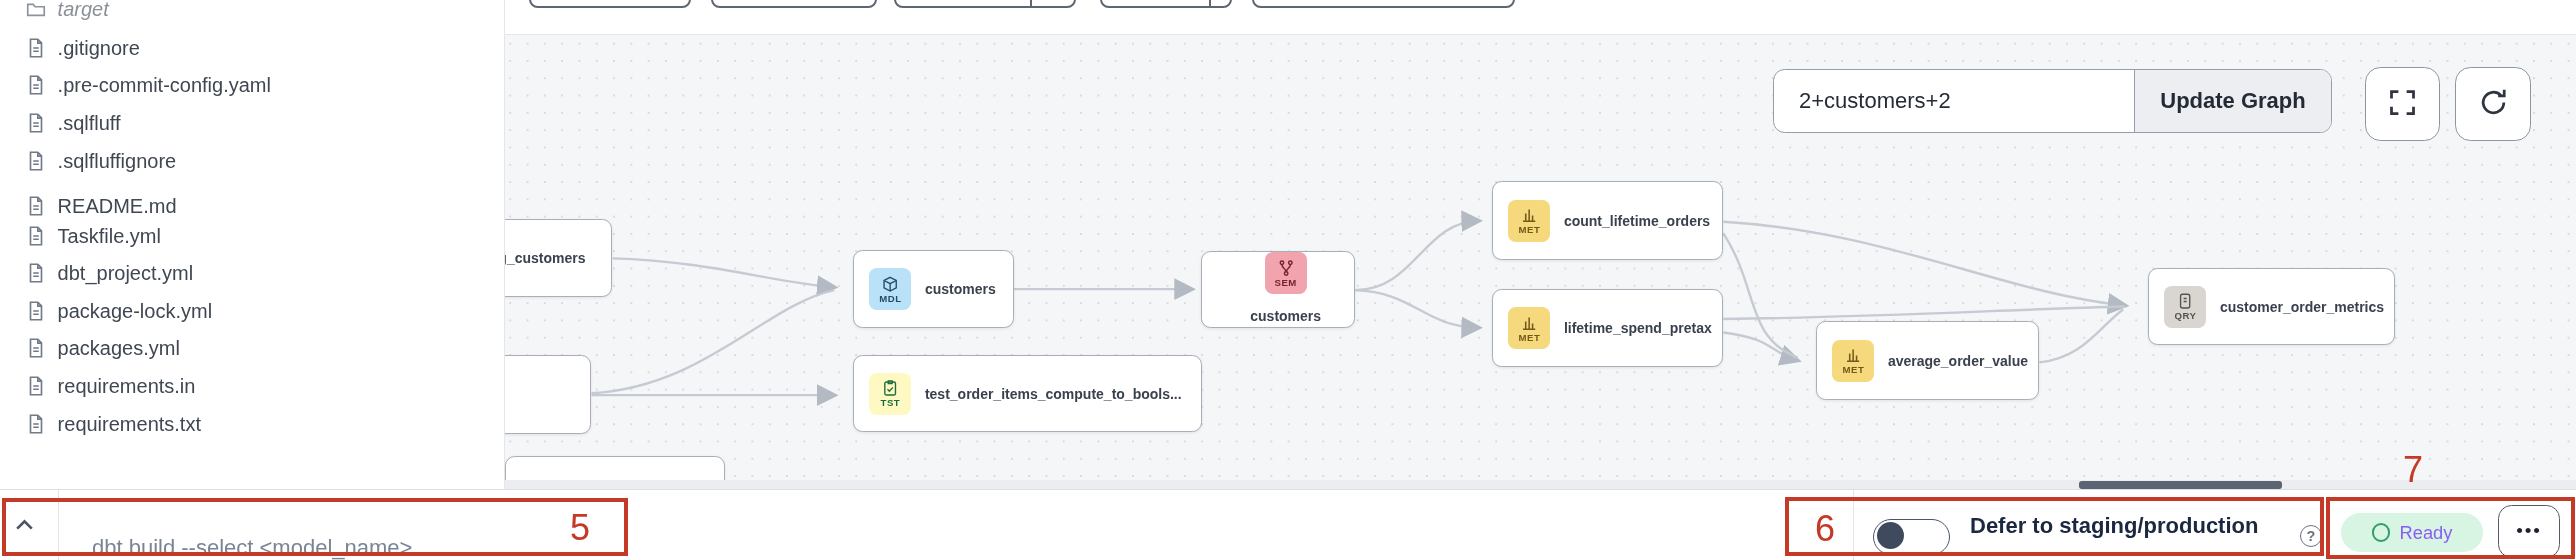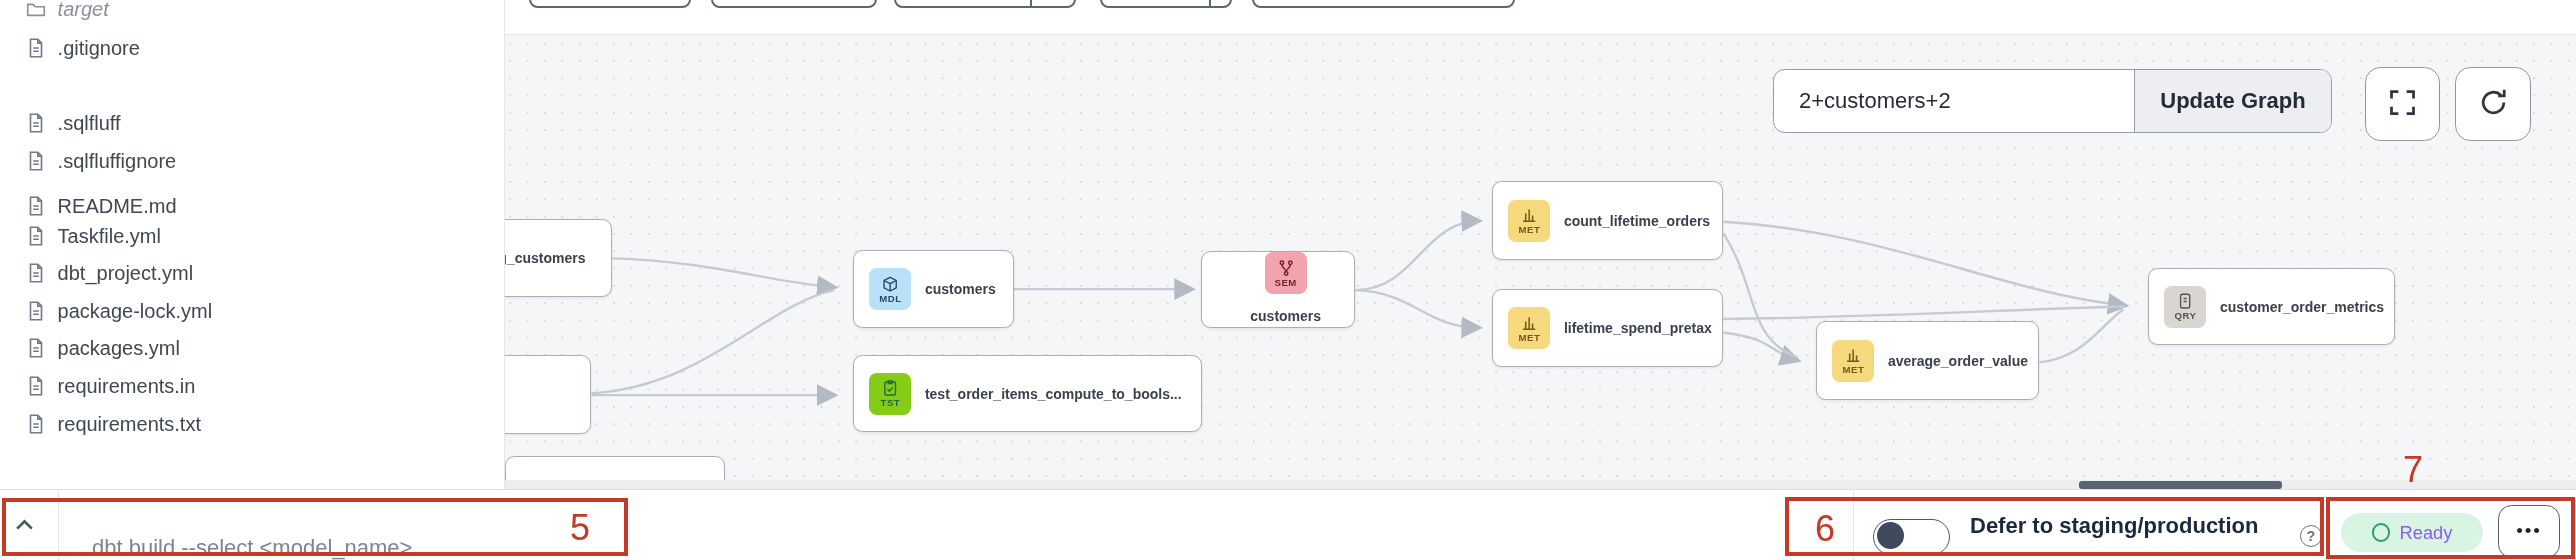--- a/index.html
+++ b/index.html
@@ -142,21 +142,21 @@
         <div class="node-icon" style="background: rgb(185, 226, 249); color: rgb(39, 73, 107);">
           <svg viewBox="0 0 24 24" fill="none" stroke="currentColor" stroke-width="1.8">
             <path d="M12 3 20 7.2v9.6L12 21 4 16.8V7.2Z"></path>
             <path d="M4 7.2 12 11.4l8-4.2M12 11.4V21"></path>
           </svg>
           <span class="node-badge">MDL</span>
         </div>
         <span class="node-label">customers</span>
       </div>
       <div class="node" style="left: 853px; top: 355px; width: 349px; height: 77px;">
-        <div class="node-icon" style="background: #84cc16; color: rgb(29, 107, 61);">
+        <div class="node-icon" style="background: #fef9c3; color: rgb(29, 107, 61);">
           <svg viewBox="0 0 24 24" fill="none" stroke="currentColor" stroke-width="1.8">
             <rect x="5" y="4" width="14" height="17" rx="2"></rect>
             <path d="M9.5 2.5h5V6h-5Z"></path>
             <path d="M8.5 13.5l2.5 2.5 4.5-5"></path>
           </svg>
           <span class="node-badge">TST</span>
         </div>
         <span class="node-label">test_order_items_compute_to_bools...</span>
       </div>
       <div class="node" style="left: 1201px; top: 251px; width: 154px; height: 77px; flex-direction: column;">
@@ -256,20 +256,28 @@
         <span class="fname folder-name">target</span>
       </div>
       <div class="file-row" style="top: 29px;">
         <span style="display: contents;"><svg viewBox="0 0 24 24" fill="none" stroke="#717a87" stroke-width="1.8">
             <path d="M6 2.5h8l4 4V21.5H6Z"></path>
             <path d="M14 2.5v4.2h4"></path>
             <path d="M9 12h6M9 15.5h6"></path>
           </svg></span>
         <span class="fname">.gitignore</span>
       </div>
+      <div class="file-row" style="top: 66px;">
+        <span style="display: contents;"><svg viewBox="0 0 24 24" fill="none" stroke="#717a87" stroke-width="1.8">
+            <path d="M6 2.5h8l4 4V21.5H6Z"></path>
+            <path d="M14 2.5v4.2h4"></path>
+            <path d="M9 12h6M9 15.5h6"></path>
+          </svg></span>
+        <span class="fname">.pre-commit-config.yaml</span>
+      </div>
       <div class="file-row" style="top: 104px;">
         <span style="display: contents;"><svg viewBox="0 0 24 24" fill="none" stroke="#717a87" stroke-width="1.8">
             <path d="M6 2.5h8l4 4V21.5H6Z"></path>
             <path d="M14 2.5v4.2h4"></path>
             <path d="M9 12h6M9 15.5h6"></path>
           </svg></span>
         <span class="fname">.sqlfluff</span>
       </div>
       <div class="file-row" style="top: 142px;">
         <span style="display: contents;"><svg viewBox="0 0 24 24" fill="none" stroke="#717a87" stroke-width="1.8">

